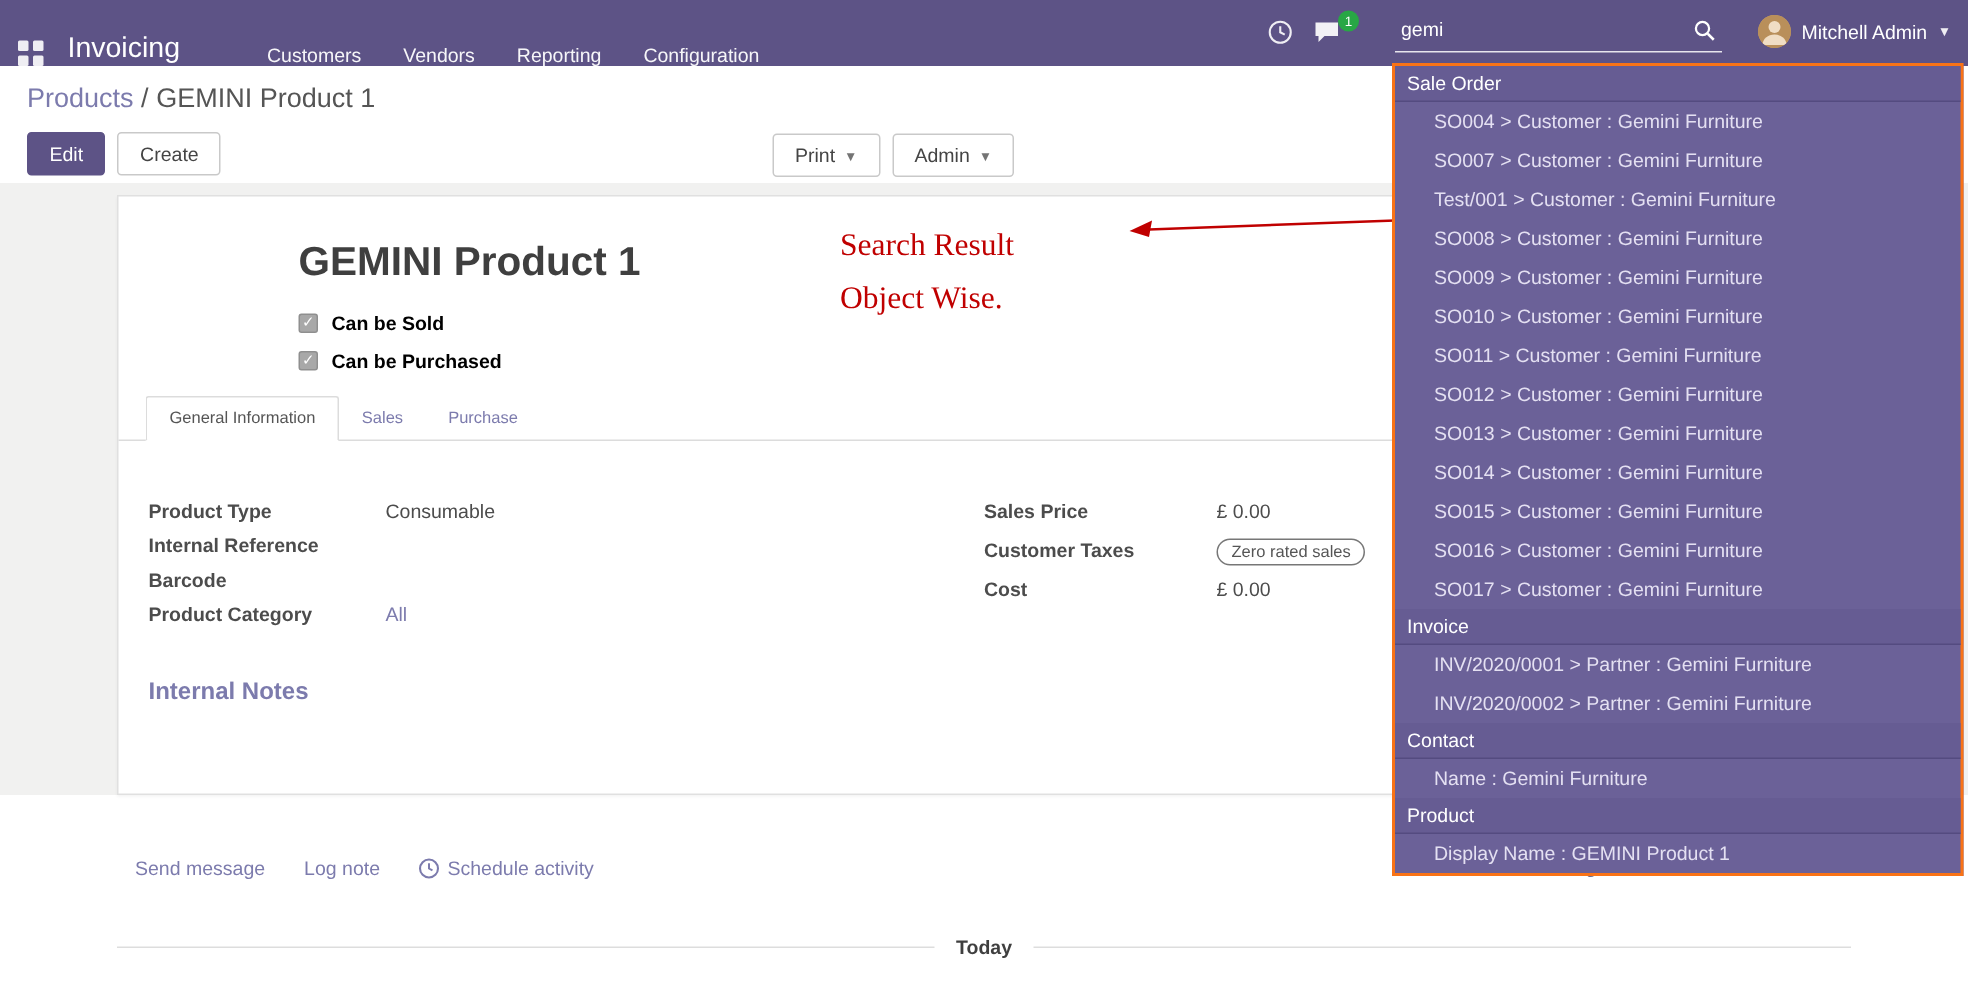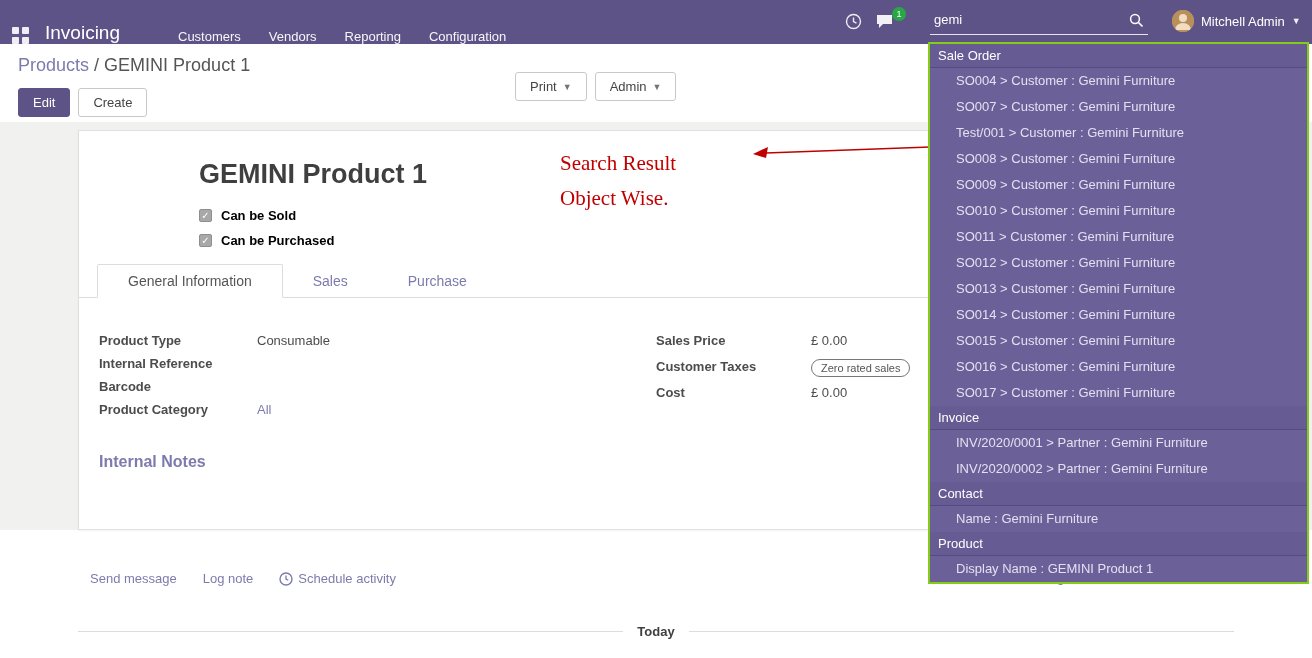--- a/index.html
+++ b/index.html
@@ -32,35 +32,35 @@
   .caret { font-size: 9px; opacity: .9; }
 
   
   .breadcrumb-row { position: absolute; top: 55px; left: 18px; font-size: 18px; color: #555; }
   .breadcrumb-row .bc-link { color: #7c7bad; cursor: pointer; }
   .btn-row { position: absolute; top: 88px; left: 18px; display: flex; gap: 8px; }
   .btn { height: 29px; padding: 0 14px; font-size: 13px; border-radius: 3px; border: 1px solid #c9c9c9;
          background: #fff; color: #444; cursor: pointer; display: inline-flex; align-items: center; gap: 6px;
          font-family: "Liberation Sans", sans-serif; }
   .btn.primary { background: #5d5386; border-color: #5d5386; color: #fff; }
-  .action-group { position: absolute; top: 72px; left: 515px; display: flex; gap: 8px; }
+  .action-group { position: absolute; top: 89px; left: 515px; display: flex; gap: 8px; }
 
   
   .content-band { position: absolute; top: 122px; left: 0; width: 100%; height: 408px; background: #f1f1f0; }
   .sheet { position: absolute; top: 130px; left: 78px; width: 1156px; height: 400px; background: #fff;
            border: 1px solid #e0e0e0; box-shadow: 0 1px 2px rgba(0,0,0,.05); }
   .sheet-title { position: absolute; top: 28px; left: 120px; font-size: 27px; font-weight: bold; color: #3f3f3f; }
   .cb-group { position: absolute; top: 72px; left: 120px; }
   .cb-row { display: flex; align-items: center; gap: 9px; height: 25px; }
   .cb { width: 13px; height: 13px; background: #a8a8a8; border: 1px solid #8f8f8f; border-radius: 2px;
         color: #fff; font-size: 10px; line-height: 12px; text-align: center; cursor: pointer; }
   .cb-label { font-size: 13px; font-weight: bold; color: #000000; }
 
   .tab-bar { position: absolute; top: 133px; left: 0; width: 100%; border-bottom: 1px solid #dcdcdc; padding-left: 18px; }
-  .tab { display: inline-block; font-size: 14px; padding: 8px 30px; color: #7c7bad; cursor: pointer; position: relative; }
+  .tab { display: inline-block; font-size: 11px; padding: 8px 15px; color: #7c7bad; cursor: pointer; position: relative; }
   .tab.active { background: #fff; border: 1px solid #dcdcdc; border-bottom: 1px solid #fff; margin-bottom: -1px;
                 color: #555; border-radius: 2px 2px 0 0; }
 
   .left-fields  { position: absolute; top: 202px; left: 20px;  width: 450px; }
   .right-fields { position: absolute; top: 202px; left: 577px; width: 430px; }
   .frow { display: flex; min-height: 21px; align-items: flex-start; margin-bottom: 2px; }
   .right-fields .frow { min-height: 24px; }
   .flabel { width: 158px; flex: none; font-size: 13px; font-weight: bold; color: #4c4c4c; }
   .right-fields .flabel { width: 155px; }
   .fvalue { font-size: 13px; color: #4c4c4c; }
@@ -83,21 +83,21 @@
   .chatter-right .item { display: inline-flex; align-items: center; gap: 5px; cursor: pointer; }
   .check-glyph { color: #2e7d32; font-size: 12px; }
   .unfollow-glyph { color: #e06a8a; font-size: 13px; }
   .follower-count { color: #8d2a5e; }
   .today-divider { position: absolute; top: 624px; left: 78px; width: 1156px; display: flex; align-items: center; }
   .today-divider .line { flex: 1; height: 1px; background: #ddd; }
   .today-divider .today-text { margin: 0 14px; font-size: 13px; font-weight: bold; color: #3f3f3f; }
 
   
   .search-dropdown { position: absolute; top: 42px; left: 928px; width: 381px; z-index: 20;
-                     background: #6b6198; border: 2px solid #84cc16; }
+                     background: #6b6198; border: 2px solid #f97316; }
   .dd-header { padding: 4px 8px; line-height: 15px; font-size: 13px; color: #fff;
                background: #665c93; border-bottom: 1px solid #544b80; }
   .dd-item { padding: 5px 8px 5px 26px; line-height: 16px; font-size: 13px; color: #e4e0f2;
              white-space: nowrap; overflow: hidden; cursor: pointer; }
 
   svg { display: block; }
 </style>
 </head>
 <body>
 

